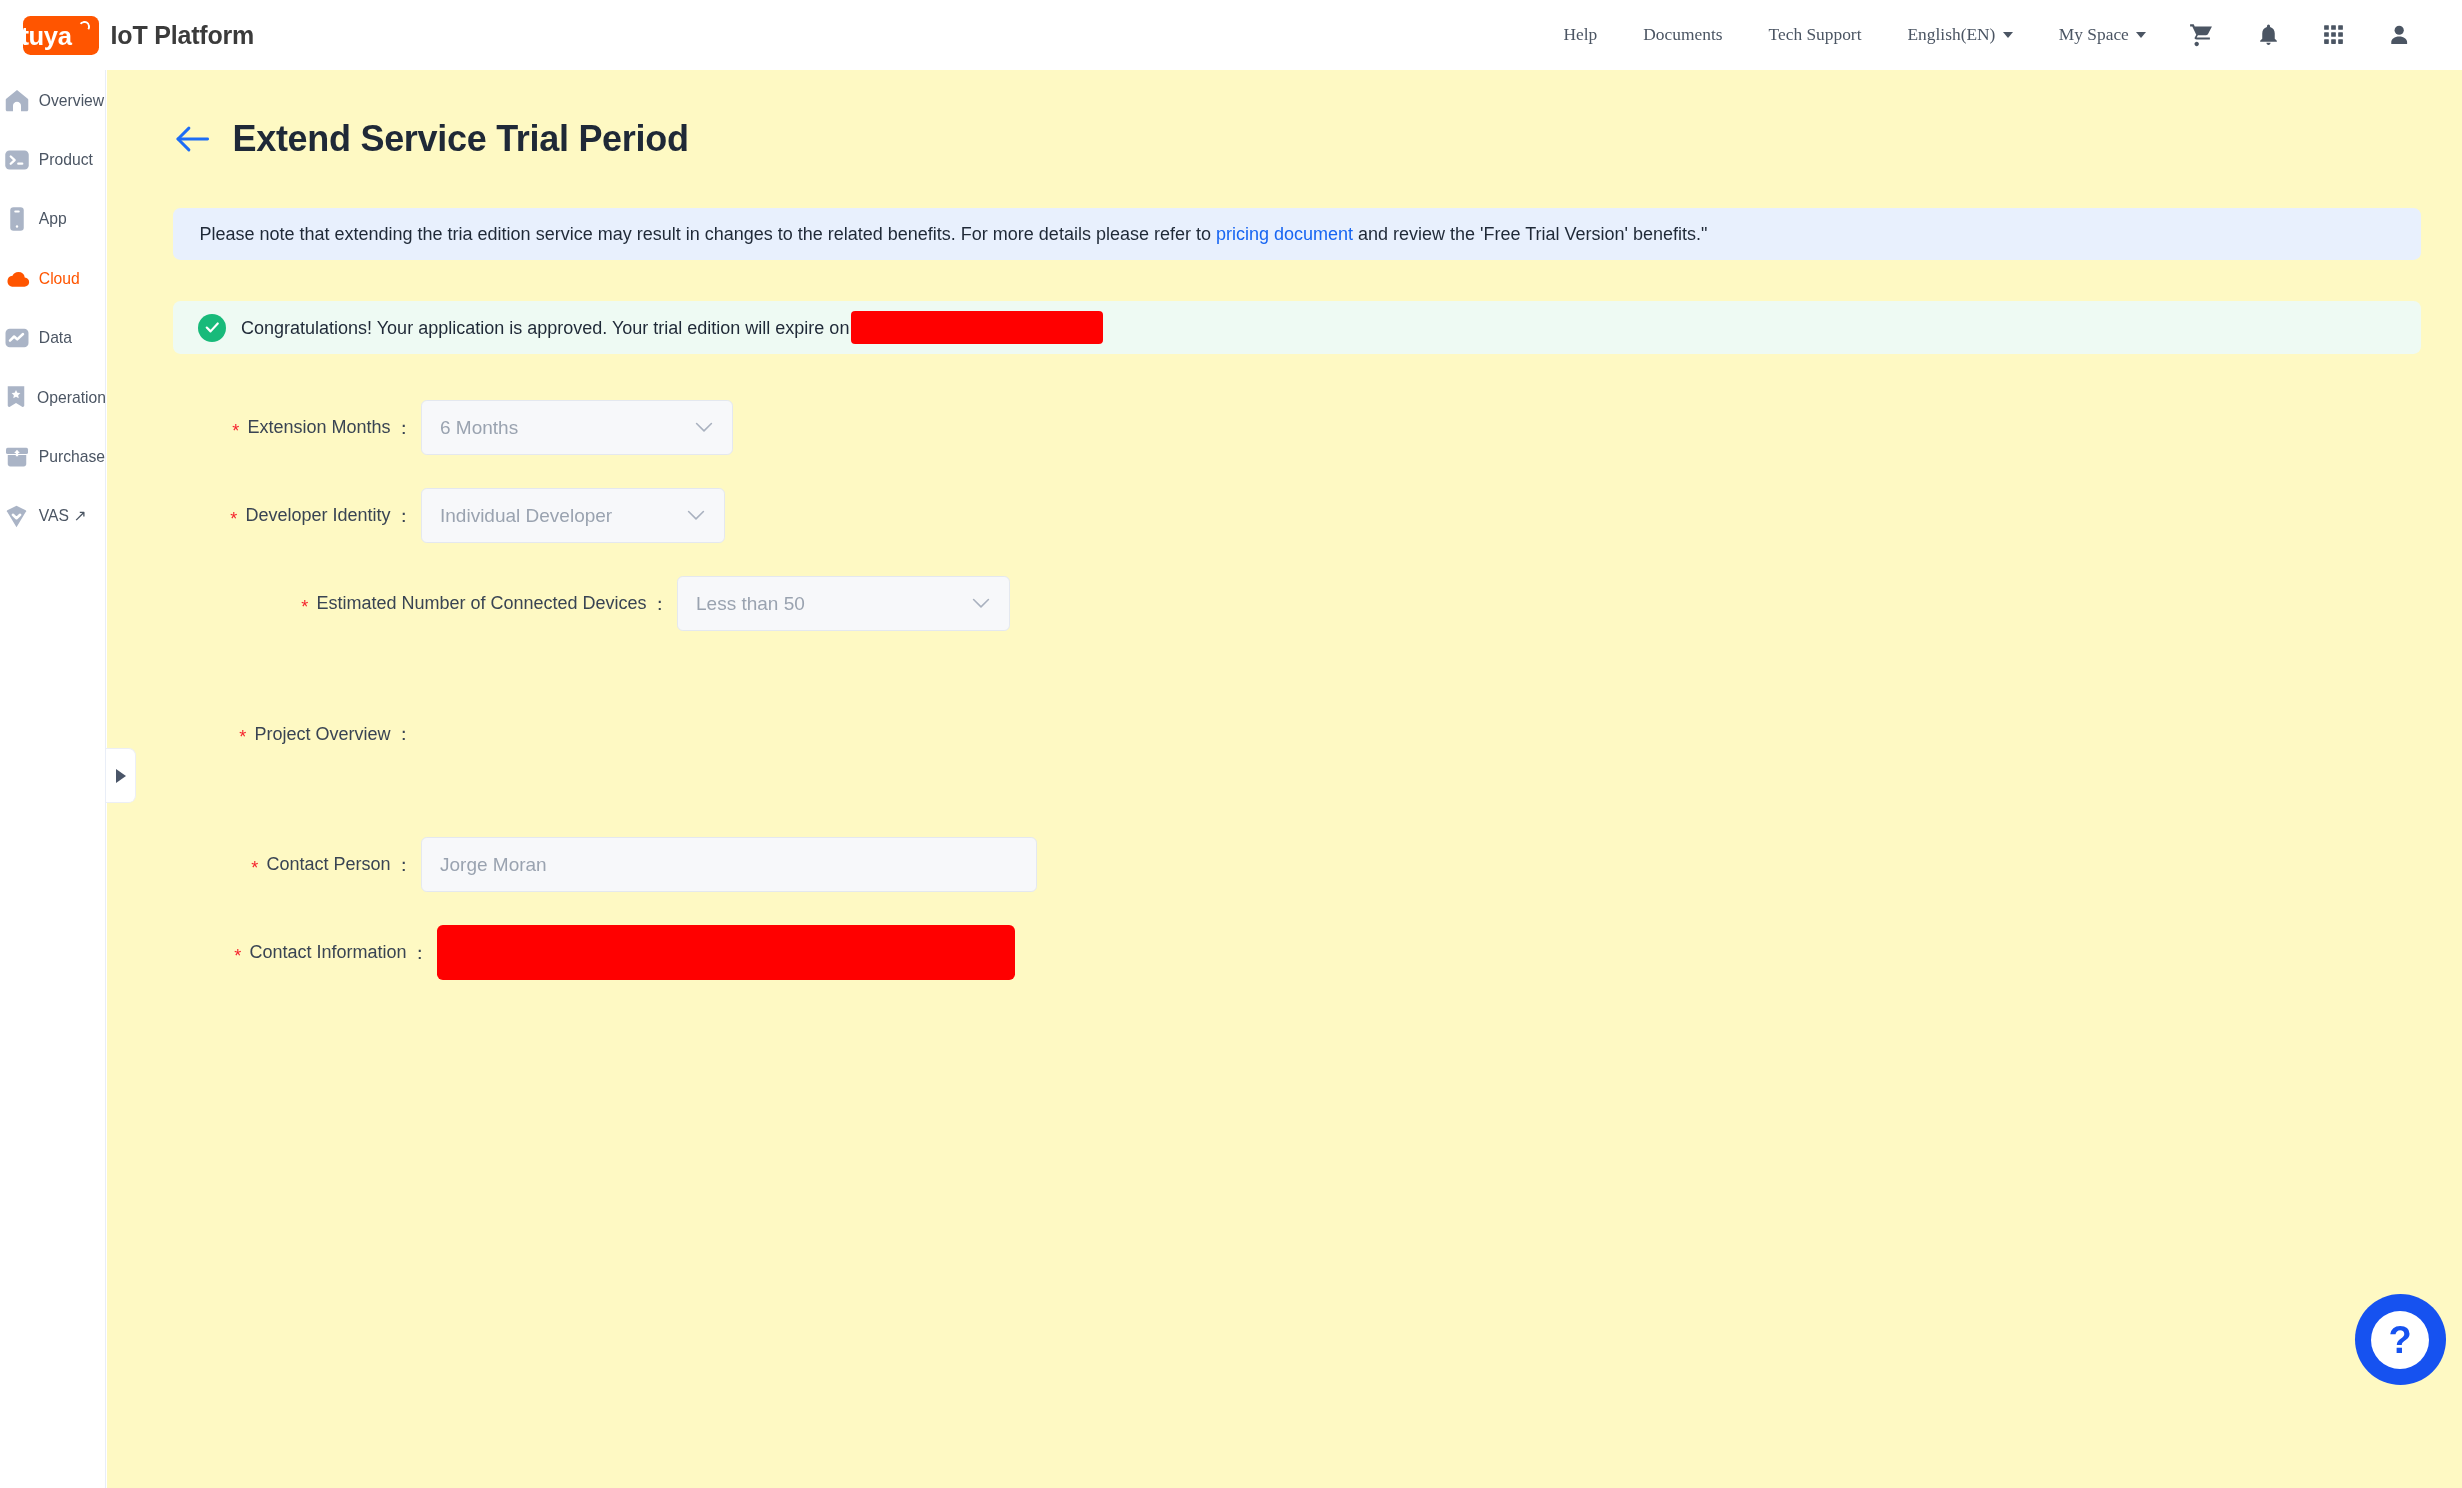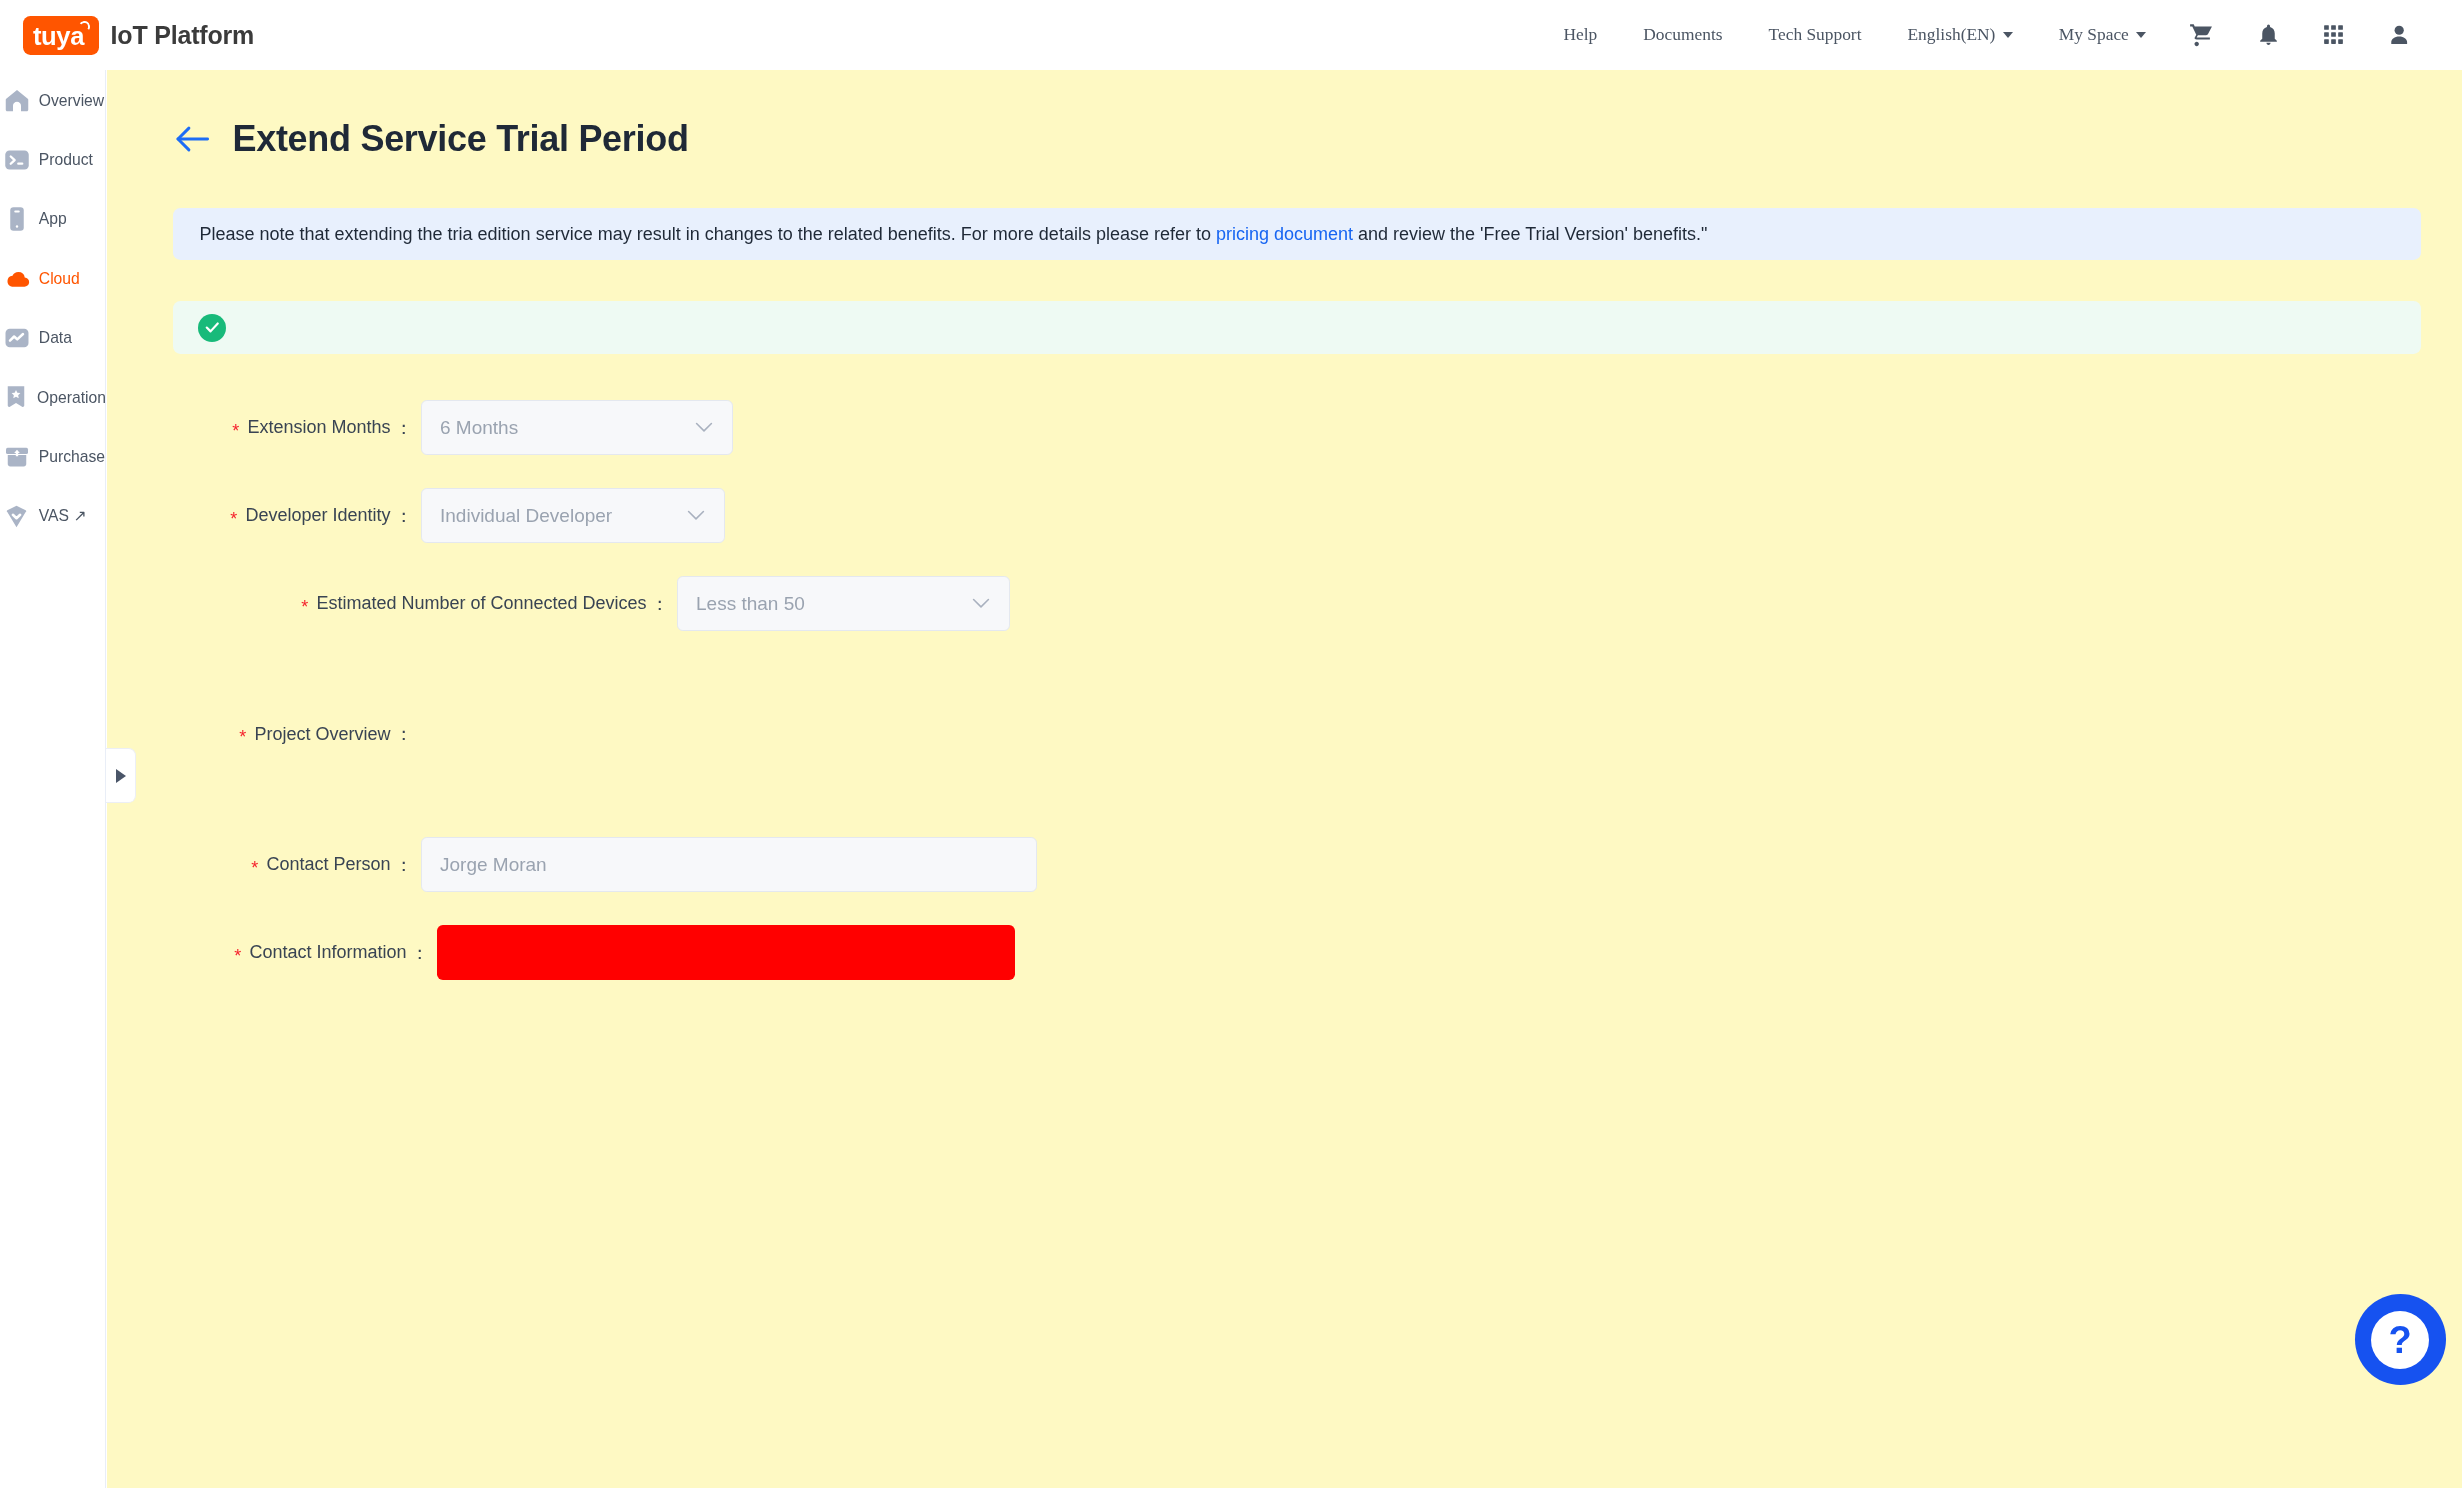--- a/index.html
+++ b/index.html
@@ -30,21 +30,20 @@
     gap: 11.6px;
     cursor: pointer;
   }
   .brand-logo {
     width: 76px;
     height: 39px;
     background: #FF5500;
     border-radius: 7.4px;
     display: flex;
     align-items: center;
-    justify-content: center;
     position: relative;
   }
   .brand-logo .wordmark {
     color: #ffffff;
     font-size: 25.6px;
     font-weight: 700;
     letter-spacing: -0.4px;
     line-height: 1;
     position: relative;
     left: -2.5px;
@@ -487,20 +486,24 @@
   <div class="banner banner-info">
     <div class="txt"><span>Please note that extending the tria edition service may result in changes to the related benefits. For more details please refer to </span><span class="banner-link">pricing document</span><span> and review the 'Free Trial Version' benefits."</span></div>
   </div>
 
   <div class="banner banner-success">
     <span class="check-circle">
       <svg width="16.5" height="16.5" viewBox="0 0 24 24" fill="none" stroke="#ffffff" stroke-width="3.2" stroke-linecap="round" stroke-linejoin="round">
         <polyline points="4,12.5 9.5,18 20,6.5"></polyline>
       </svg>
     </span>
+    <div class="txt">
+        <span>Congratulations! Your application is approved. Your trial edition will expire on</span>
+        <span class="redact redact-date"></span>
+      </div>
   </div>
 
   <div class="form">
 
     <div class="form-row">
       <div class="form-label" style="width:248px">
         <span class="req-star">*</span>
         <span>Extension Months</span>
         <span class="label-colon">：</span>
       </div>

